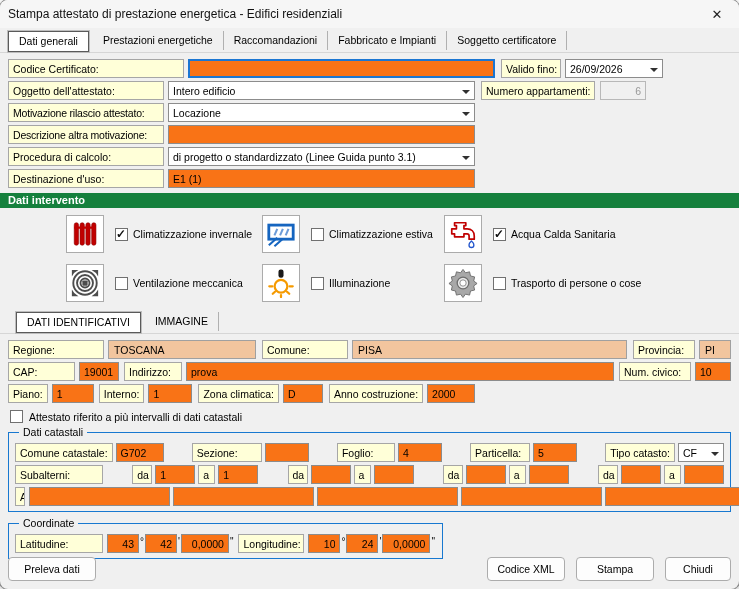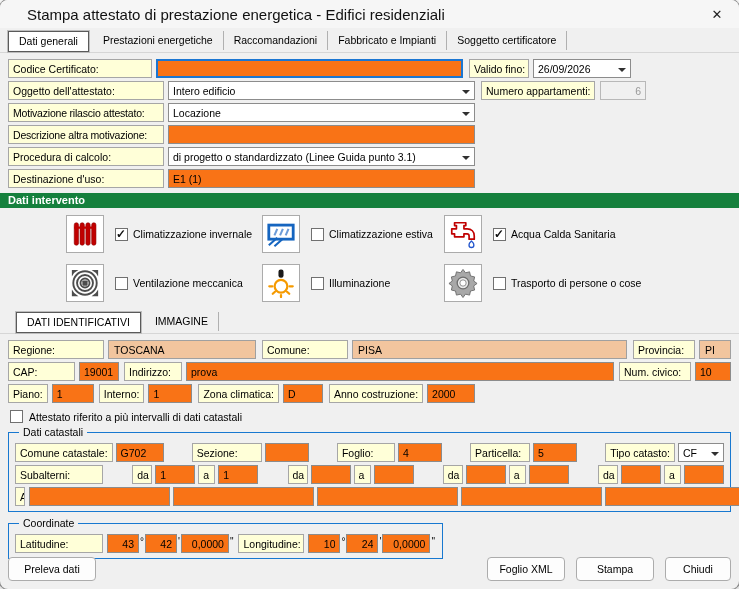--- a/index.html
+++ b/index.html
@@ -5,21 +5,21 @@
   html,body{margin:0;padding:0;background:#fff;}
   *{box-sizing:border-box;font-family:"Liberation Sans",sans-serif;}
   .window{
     position:relative;width:739px;height:589px;background:#f0f0f0;
     border-radius:8px;overflow:hidden;
     box-shadow:0 0 0 1px #8a8a8a,0 3px 12px rgba(0,0,0,.3);
     font-size:10.5px;color:#000;
   }
   
   .titlebar{height:28px;display:flex;align-items:center;background:#f6f6f6;}
-  .titlebar .title{padding-left:27px;font-size:15px;color:#111;}
+  .titlebar .title{padding-left:8px;font-size:12px;color:#111;}
   .close-btn{margin-left:auto;width:44px;height:28px;border:none;background:transparent;
     display:flex;align-items:center;justify-content:center;cursor:pointer;font-size:13px;color:#222;}
   
   .tabstrip{display:flex;align-items:flex-end;padding:1px 0 0 8px;border-bottom:1px solid #d6d6d6;}
   .tab{padding:3px 10px 4px;white-space:nowrap;cursor:pointer;color:#000;position:relative;}
   .tab:not(.active){border-right:1px solid #b0b0b0;margin:2px 0;}
   .tab.active{background:#fff;border:1px solid #5a5a5a;box-shadow:0 0 0 1px #bdbdbd;margin-right:4px;}
   .subtabs{margin-top:3px;}
   
   .content{padding:6px 8px 0 8px;}
@@ -82,21 +82,21 @@
     <div class="tab active">Dati generali</div>
     <div class="tab">Prestazioni energetiche</div>
     <div class="tab">Raccomandazioni</div>
     <div class="tab">Fabbricato e Impianti</div>
     <div class="tab">Soggetto certificatore</div>
   </div>
 
   <div class="content">
 
     <div class="frow">
-      <div class="lbl" style="width:144px">Codice Certificato:</div>
+      <div class="lbl" style="width:176px">Codice Certificato:</div>
       <div class="gap4"></div>
       <input class="txt focus" style="width: 307px;">
       <div class="gap6"></div>
       <div class="lbl" style="width:60px">Valido fino:</div>
       <div class="gap4"></div>
       <div class="combo" style="width:98px">
         <span>26/09/2026</span>
         <span class="arrow"></span>
       </div>
     </div>
@@ -391,18 +391,18 @@
         <span class="sym">'</span>
         <input class="txt num" style="width: 48px;" value="0,0000">
         <span class="sym">"</span>
       </div>
     </div>
 
   </div>
 
   <div class="footer">
     <button class="btn" style="width:88px">Preleva dati</button>
-    <button class="btn" style="width:78px;margin-left:auto">Foglio XML</button>
+    <button class="btn" style="width:78px;margin-left:auto">Codice XML</button>
     <button class="btn" style="width:78px;margin-left:11px">Stampa</button>
     <button class="btn" style="width:66px;margin-left:11px">Chiudi</button>
   </div>
 
 </div>
 
 </body></html>

